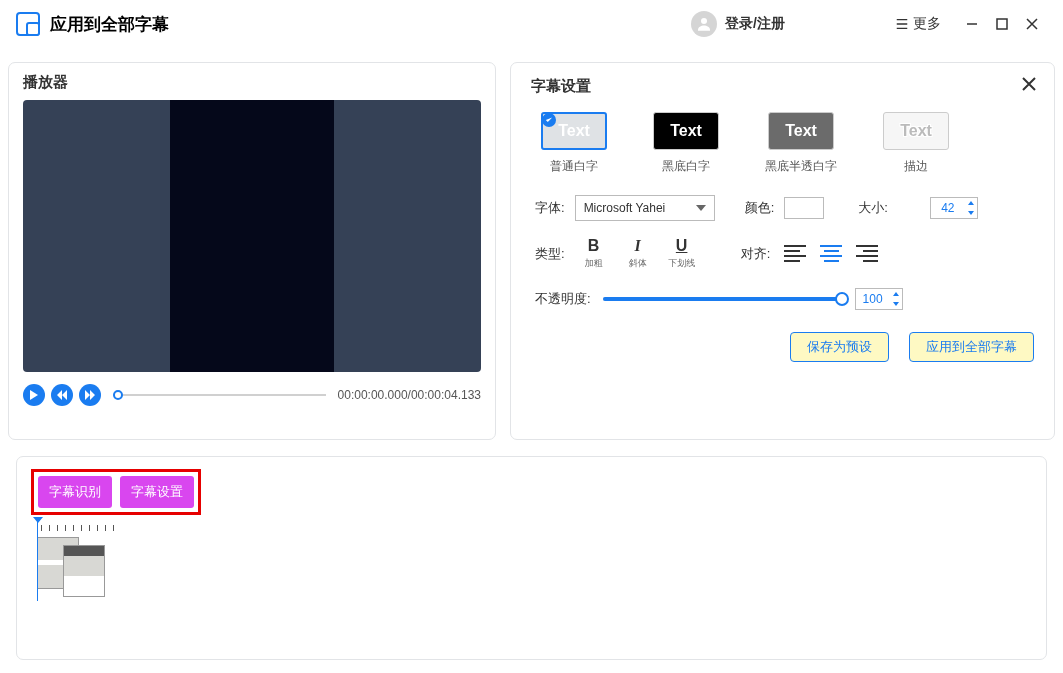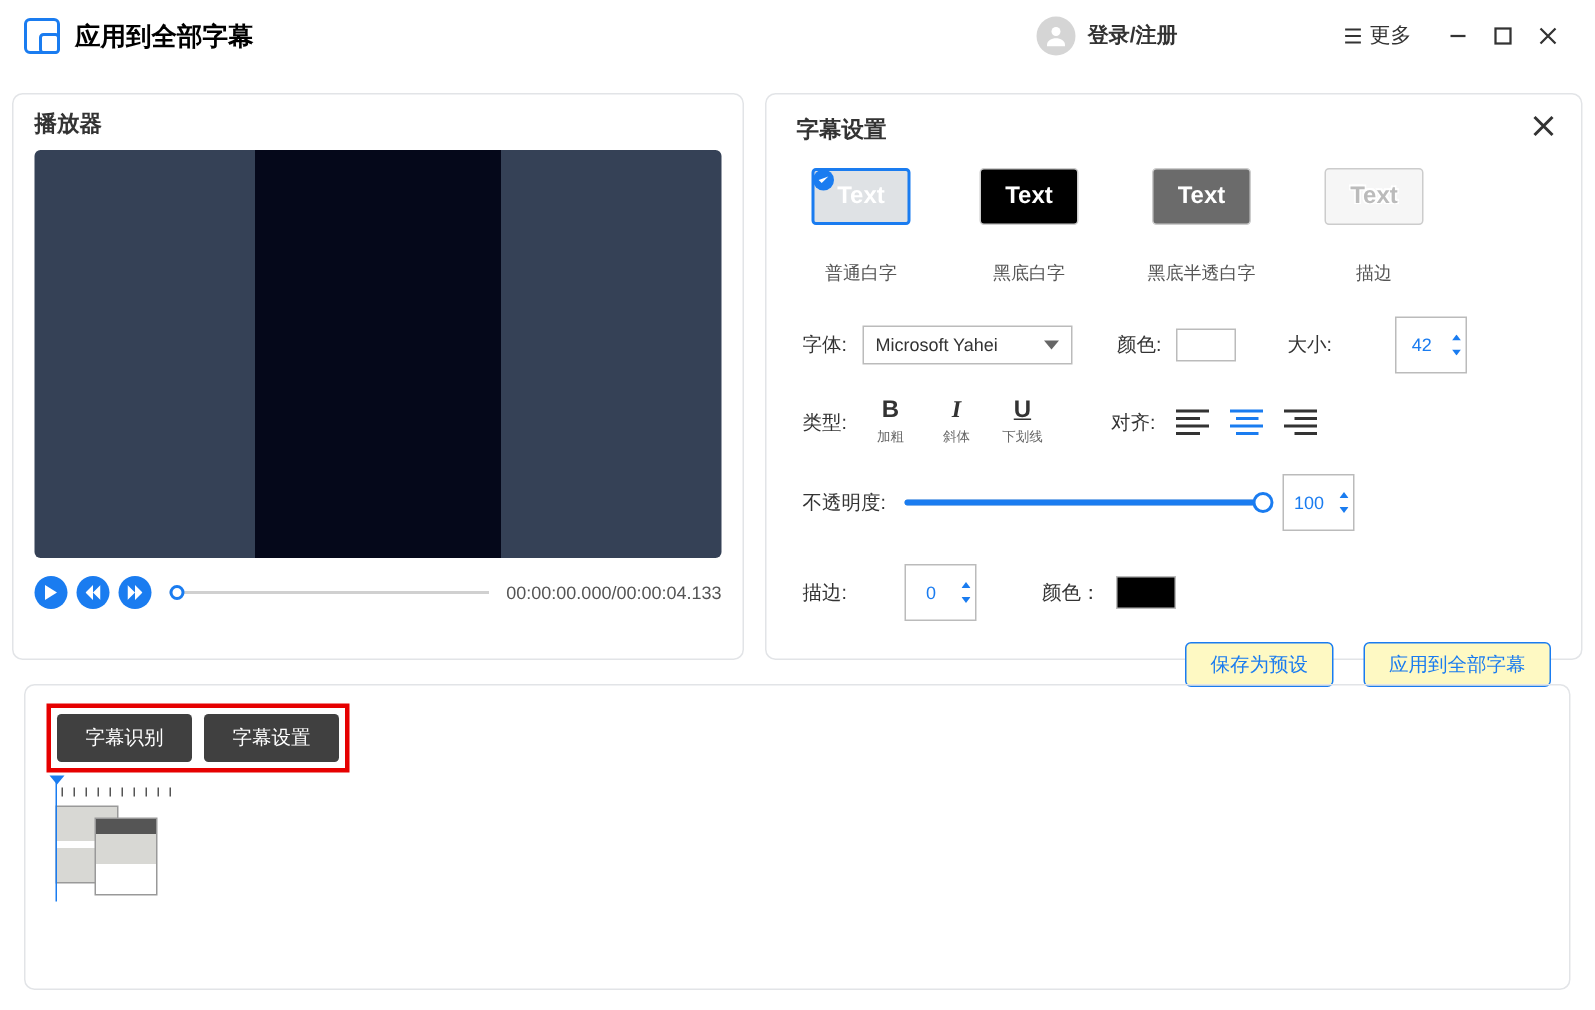--- a/index.html
+++ b/index.html
@@ -30,37 +30,37 @@
 .ctrl-btn svg { width: 10px; height: 10px; fill: #fff; }
 .progress { flex: 1; height: 2px; background: #d0d0d0; position: relative; margin: 0 6px; }
 .progress .knob { position: absolute; left: 0; top: -4px; width: 10px; height: 10px; border-radius: 50%; background: #fff; border: 2px solid #1a7cf0; }
 .timecode { font-size: 12px; color: #555; }
 
 .right-panel .rtitle { font-size: 15px; font-weight: bold; margin-bottom: 16px; }
 .right-panel .close { position: absolute; right: 16px; top: 12px; cursor: pointer; }
 .right-panel .close svg { width: 18px; height: 18px; stroke: #333; }
 
 .styles-row { display: flex; gap: 46px; margin-left: 10px; margin-bottom: 20px; }
-.style-item { display: flex; flex-direction: column; align-items: center; gap: 24px; cursor: pointer; }
+.style-item { display: flex; flex-direction: column; align-items: center; gap: 8px; cursor: pointer; }
 .style-box { width: 66px; height: 38px; border: 1px solid #ccc; border-radius: 3px; display: flex; align-items: center; justify-content: center; font-size: 16px; font-weight: bold; position: relative; }
 .style-box.sel { border: 2px solid #1a7cf0; background: #dfe2e5; color: #fff; }
 .style-box .check { position: absolute; left: -1px; top: -1px; width: 14px; height: 14px; background: #1a7cf0; border-radius: 50%; display: flex; align-items: center; justify-content: center; }
 .style-box .check svg { width: 8px; height: 8px; fill: #fff; }
 .style-box.bb { background: #000; color: #fff; }
 .style-box.bt { background: #6b6b6b; color: #fff; }
 .style-box.ol { color: #bbb; text-shadow: -1px -1px 0 #fff, 1px -1px 0 #fff, -1px 1px 0 #fff, 1px 1px 0 #fff; background: #f6f6f6; }
 .style-label { font-size: 12px; color: #555; }
 
 .form-row { display: flex; align-items: center; gap: 10px; margin-bottom: 16px; margin-left: 4px; }
 .flabel { font-size: 13px; color: #333; }
 .select { width: 140px; height: 26px; border: 1px solid #bbb; display: flex; align-items: center; justify-content: space-between; padding: 0 8px; font-size: 12px; cursor: pointer; }
 .select svg { width: 10px; height: 10px; }
 .swatch { width: 40px; height: 22px; border: 1px solid #bbb; background: #fff; cursor: pointer; }
 .swatch.black { background: #000; }
-.num-input { width: 48px; height: 38px; border: 1px solid #bbb; display: flex; align-items: center; }
+.num-input { width: 48px; height: 22px; border: 1px solid #bbb; display: flex; align-items: center; }
 .num-input .val { flex: 1; text-align: center; font-size: 12px; color: #1a7cf0; }
 .num-input .spin { width: 12px; display: flex; flex-direction: column; }
 .num-input .spin div { height: 10px; display: flex; align-items: center; justify-content: center; }
 .num-input .spin svg { width: 6px; height: 4px; fill: #1a7cf0; }
 
 .type-row { display: flex; align-items: center; gap: 14px; margin-bottom: 18px; margin-left: 4px; text-align: center; }
 .type-row .fsep { width: 16px; }
 .type-btn { display: flex; flex-direction: column; align-items: center; gap: 2px; cursor: pointer; min-width: 30px; }
 .type-btn .glyph { font-size: 16px; font-weight: bold; }
 .type-btn .glyph.i { font-style: italic; font-family: serif; }
@@ -76,21 +76,21 @@
 .slider-row { display: flex; align-items: center; gap: 12px; margin-bottom: 22px; margin-left: 4px; }
 .slider { flex: 1; max-width: 240px; height: 4px; background: #d0d0d0; border-radius: 2px; position: relative; }
 .slider .fill { position: absolute; left: 0; top: 0; height: 100%; width: 100%; background: #1a7cf0; border-radius: 2px; }
 .slider .knob { position: absolute; right: -6px; top: -5px; width: 14px; height: 14px; border-radius: 50%; background: #fff; border: 2px solid #1a7cf0; }
 
 .bottom-btns { display: flex; gap: 20px; justify-content: flex-end; margin-top: 4px; }
 .out-btn { height: 30px; padding: 0 16px; border: 1px solid #1a7cf0; color: #1a7cf0; background: #fef9c3; border-radius: 4px; font-size: 13px; cursor: pointer; display: flex; align-items: center; }
 
 .timeline-panel { margin: 8px 16px; border: 1px solid #e2e4e7; border-radius: 7px; padding: 12px 14px 40px; height: 204px; position: relative; }
 .highlight { display: inline-flex; gap: 8px; padding: 4px; border: 3px solid #e60000; }
-.tab-btn { width: 90px; height: 32px; background: #404040; color: #fff; font-size: 13px; border-radius: 3px; display: flex; align-items: center; justify-content: center; cursor: pointer; }
+.tab-btn { width: 74px; height: 32px; background: #d946ef; color: #fff; font-size: 13px; border-radius: 3px; display: flex; align-items: center; justify-content: center; cursor: pointer; }
 .tl-time { font-size: 12px; color: #444; margin-top: 14px; margin-left: 6px; }
 .timeline { margin-top: 6px; position: relative; height: 80px; }
 .timeline .cursor { position: absolute; left: 6px; top: 0; width: 1px; height: 80px; background: #1a7cf0; }
 .timeline .cursor::before { content: ""; position: absolute; left: -4px; top: -4px; border-left: 5px solid transparent; border-right: 5px solid transparent; border-top: 6px solid #1a7cf0; }
 .ticks { display: flex; gap: 7px; padding-left: 10px; padding-top: 4px; }
 .ticks div { width: 1px; height: 6px; background: #555; }
 .thumbs { margin-top: 6px; margin-left: 6px; width: 42px; height: 52px; background: linear-gradient(#d8d8d4 0 45%, #fff 45% 55%, #d8d8d4 55% 100%); border: 1px solid #999; }
 .thumbs.b { position: absolute; left: 26px; top: 18px; background: linear-gradient(#555 0 20%, #d8d8d4 20% 60%, #fff 60% 100%); }
 </style>
 </head>
@@ -280,42 +280,20 @@
             </div>
             <div>
               <svg viewBox="0 0 6 4">
                 <path d="M0 0l3 4 3-4z"></path>
               </svg>
             </div>
           </div>
         </div>
     </div>
 
-    <div class="form-row" style="margin-bottom:14px">
-      <span class="flabel">描边:</span>
-      <span style="width:18px"></span>
-      <div class="num-input">
-          <span class="val">0</span>
-          <div class="spin">
-            <div>
-              <svg viewBox="0 0 6 4">
-                <path d="M0 4l3-4 3 4z"></path>
-              </svg>
-            </div>
-            <div>
-              <svg viewBox="0 0 6 4">
-                <path d="M0 0l3 4 3-4z"></path>
-              </svg>
-            </div>
-          </div>
-        </div>
-      <span style="width:24px"></span>
-      <span class="flabel">颜色：</span>
-      <div class="swatch black"></div>
-    </div>
 
     <div class="bottom-btns">
       <div class="out-btn">保存为预设</div>
       <div class="out-btn">应用到全部字幕</div>
     </div>
   </div>
 </div>
 
 <div class="timeline-panel">
   <div class="highlight">

